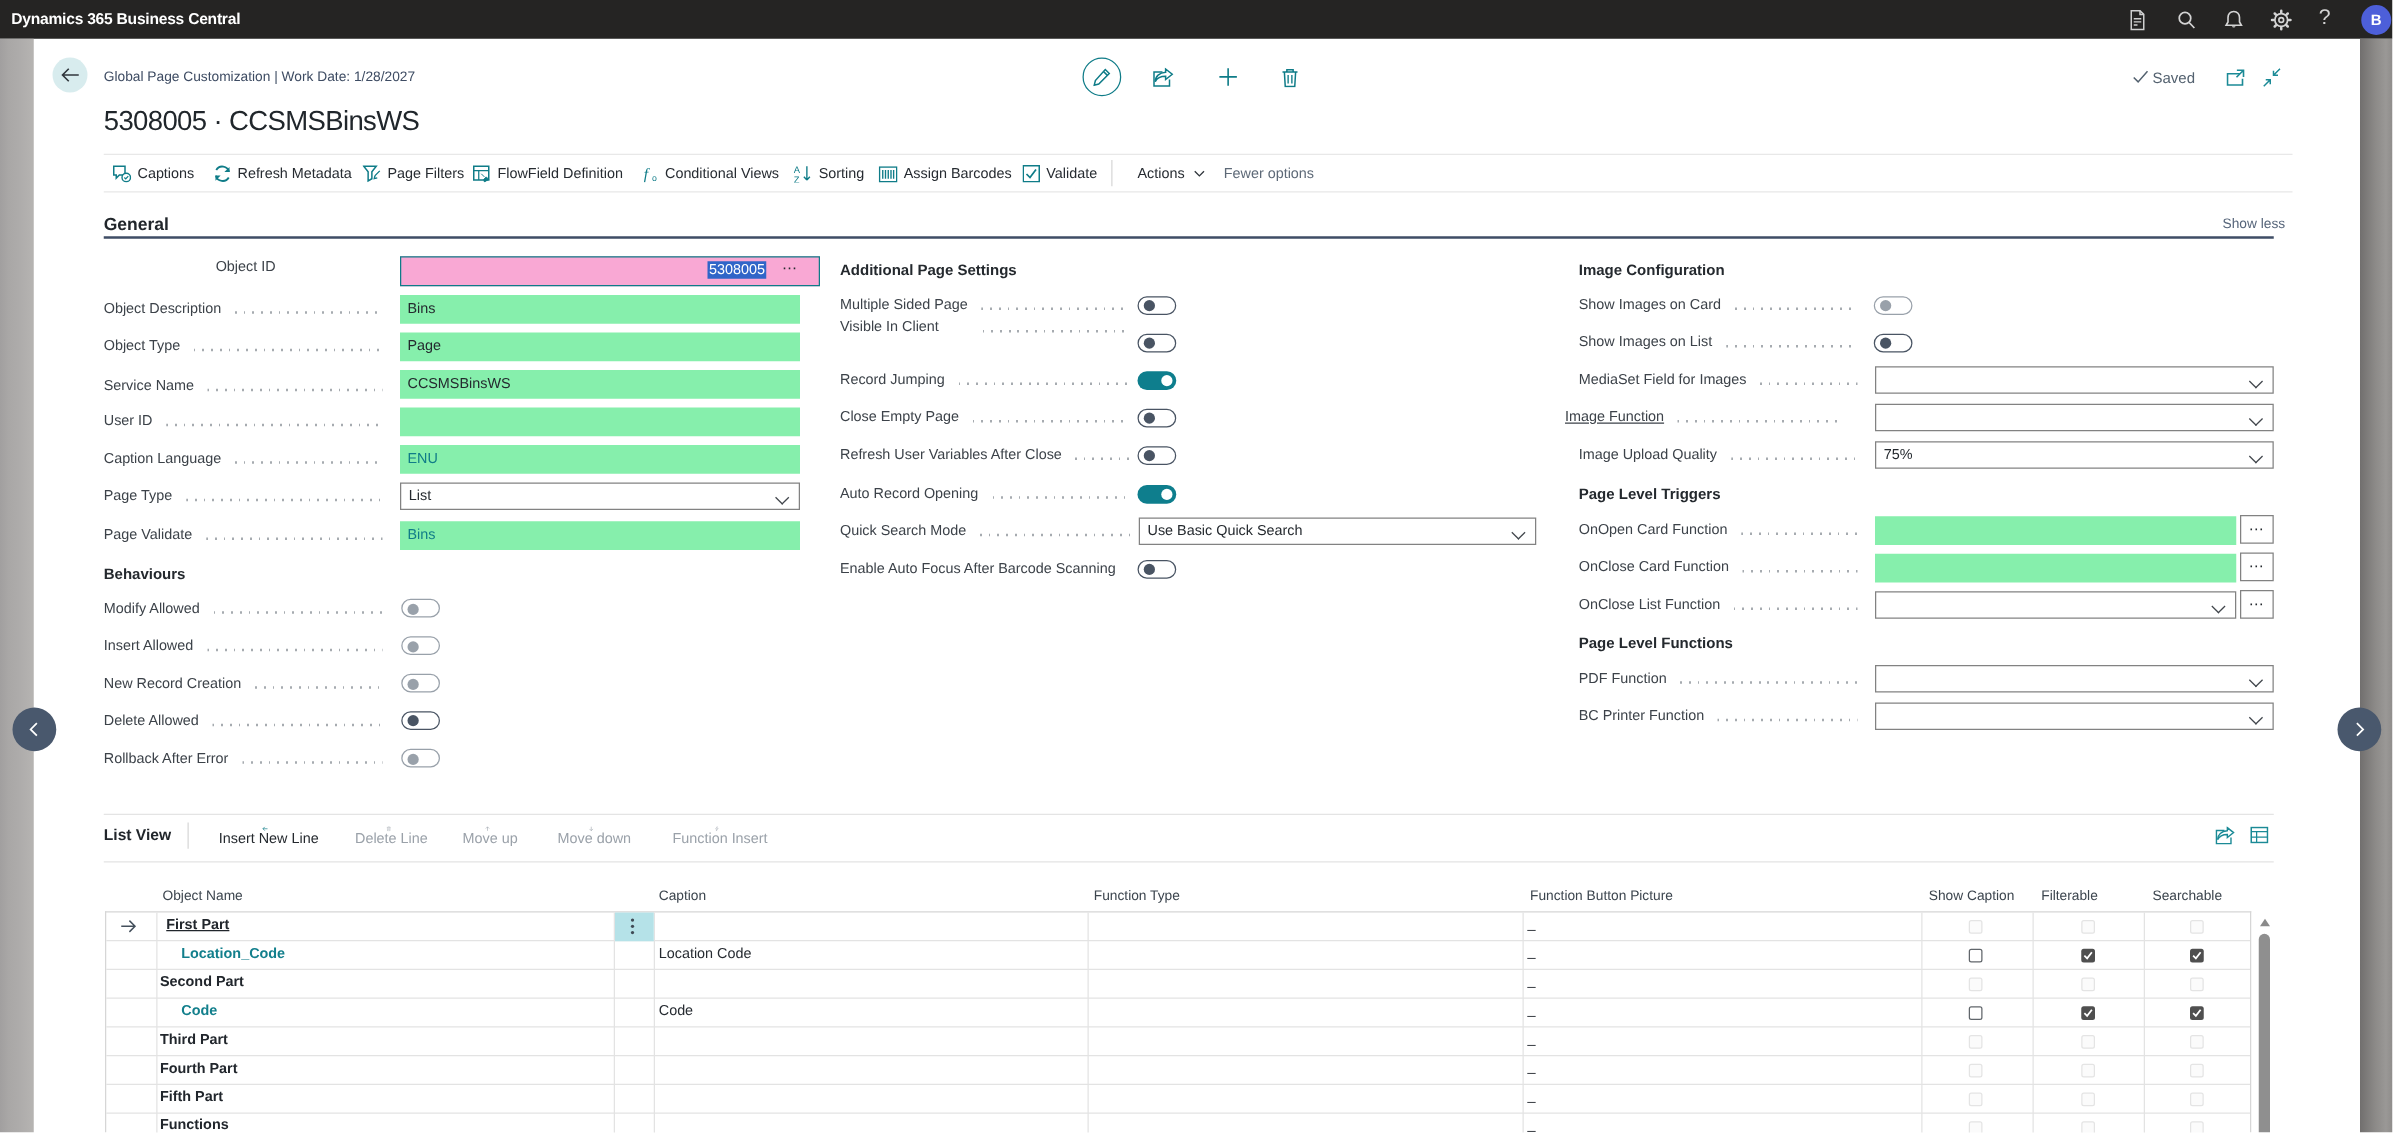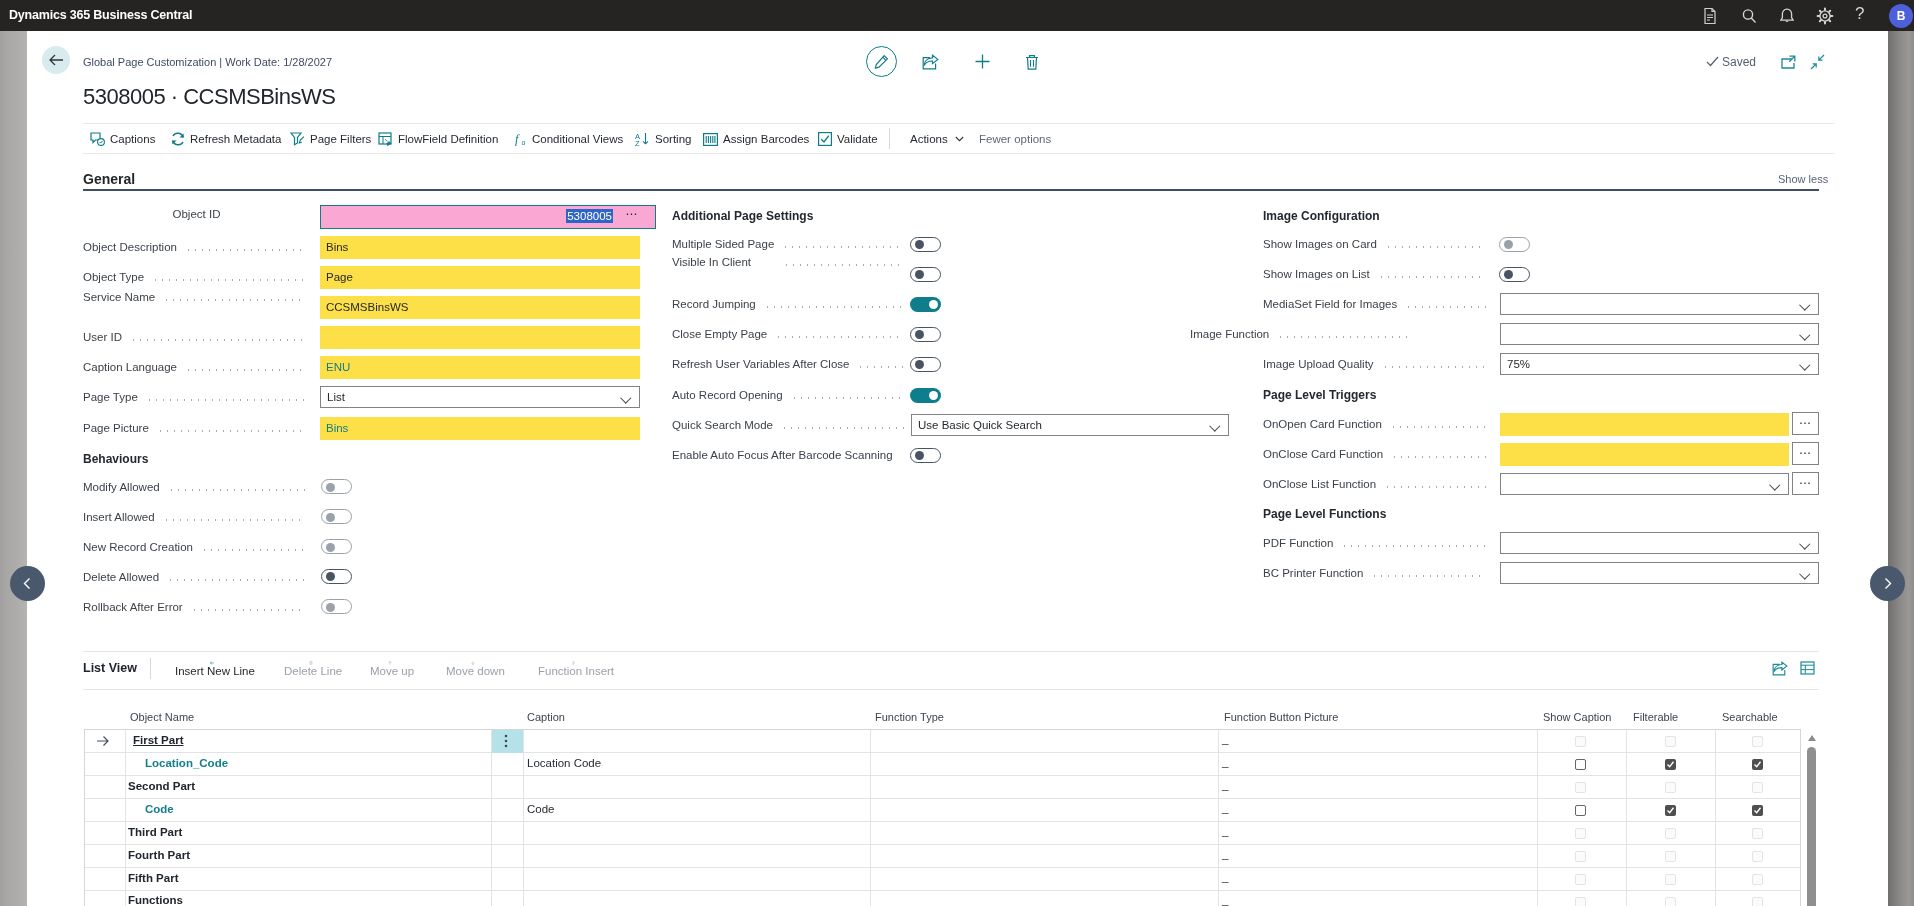--- a/index.html
+++ b/index.html
@@ -26,21 +26,21 @@
   .ai { position:absolute; top:131px; height:16px; display:flex; align-items:center; font-size:11.5px; color:#262b31; white-space:nowrap; }
   .ai svg { display:block; }
   .adiv { position:absolute; left:889px; top:128px; width:1px; height:21px; background:#d8d8d8; }
   
   #gentitle { position:absolute; left:83px; top:171px; font-size:14px; font-weight:bold; color:#21262b;text-align:center; }
   #showless { position:absolute; left:1778px; top:173px; font-size:11px; color:#56657a; }
   #genline { position:absolute; left:83px; top:189px; width:1736px; height:1.5px; background:#3f4d66; }
   .shead { position:absolute; font-size:12px; font-weight:bold; color:#24292e; }
   .frow { position:absolute; display:flex; align-items:center; height:18px; font-size:11.5px; color:#3c4249; white-space:nowrap; }
   .frow .d { flex:1; height:2px; margin:5px 4px 0 11px; background-image:repeating-linear-gradient(90deg,#a6abb0 0 1.4px,transparent 1.4px 7px); }
-  .inp { position:absolute; left:320px; width:320px; height:23px; background:#fde047; font-size:11.5px; color:#24292e; line-height:22px; padding-left:6px; white-space:nowrap; }
+  .inp { position:absolute; left:320px; width:320px; height:23px; background:#86efac; font-size:11.5px; color:#24292e; line-height:22px; padding-left:6px; white-space:nowrap; }
   .inp.teal { color:#107c88; }
   .sel { position:absolute; width:320px; height:22px; background:#fff; border:1px solid #828282; font-size:11.5px; color:#24292e; line-height:20px; padding-left:6px; }
   .sel:after { content:''; position:absolute; right:10px; top:7px; width:6.5px; height:6.5px; border-right:1.3px solid #41464c; border-bottom:1.3px solid #41464c; transform:rotate(45deg); }
   .tog { position:absolute; width:31px; height:15px; border-radius:8px; background:#fff; }
   .tog i { position:absolute; top:2.5px; width:9px; height:9px; border-radius:50%; }
   .tog.off1 { border:1.2px solid #99a1aa; } .tog.off1 i { left:3.5px; background:#99a1aa; }
   .tog.off2 { border:1.6px solid #495463; } .tog.off2 i { left:3.5px; background:#495463; top:2.4px; }
   .tog.on { background:#0e7e8d; } .tog.on i { right:3.5px; top:3px; background:#fff; }
   .ell { position:absolute; width:27px; height:23px; background:#fff; border:1px solid #828282; color:#24292e; text-align:center; line-height:21px; font-size:12px; letter-spacing:1px; }
   
@@ -213,38 +213,38 @@
     <span class="d"></span>
   </div>
 <div class="frow" style="left:83px;top:238px;width:227px;">
     <span>Object Description</span>
     <span class="d"></span>
   </div>
 <div class="frow" style="left:83px;top:268px;width:227px;">
     <span>Object Type</span>
     <span class="d"></span>
   </div>
-<div class="frow" style="left:83px;top:288px;width:227px;">
+<div class="frow" style="left:83px;top:300px;width:227px;">
     <span>Service Name</span>
     <span class="d"></span>
   </div>
 <div class="frow" style="left:83px;top:328px;width:227px;">
     <span>User ID</span>
     <span class="d"></span>
   </div>
 <div class="frow" style="left:83px;top:358px;width:227px;">
     <span>Caption Language</span>
     <span class="d"></span>
   </div>
 <div class="frow" style="left:83px;top:388px;width:227px;">
     <span>Page Type</span>
     <span class="d"></span>
   </div>
 <div class="frow" style="left:83px;top:419px;width:227px;">
-    <span>Page Picture</span>
+    <span>Page Validate</span>
     <span class="d"></span>
   </div>
 <div class="shead" style="left:83px;top:452px;">Behaviours</div>
 <div class="frow" style="left:83px;top:478px;width:227px;">
     <span>Modify Allowed</span>
     <span class="d"></span>
   </div>
 <div class="frow" style="left:83px;top:508px;width:227px;">
     <span>Insert Allowed</span>
     <span class="d"></span>
@@ -350,21 +350,21 @@
     <span class="d"></span>
   </div>
 <div class="frow" style="left:1263px;top:265px;width:227px;">
     <span>Show Images on List</span>
     <span class="d"></span>
   </div>
 <div class="frow" style="left:1263px;top:295px;width:227px;">
     <span>MediaSet Field for Images</span>
     <span class="d"></span>
   </div>
-<div class="frow" style="left:1190px;top:325px;width:227px;">
+<div class="frow" style="left:1252px;top:325px;width:227px;text-decoration:underline;">
     <span>Image Function</span>
     <span class="d"></span>
   </div>
 <div class="frow" style="left:1263px;top:355px;width:227px;">
     <span>Image Upload Quality</span>
     <span class="d"></span>
   </div>
 <div class="shead" style="left:1263px;top:388px;">Page Level Triggers</div>
 <div class="frow" style="left:1263px;top:415px;width:227px;">
     <span>OnOpen Card Function</span>

